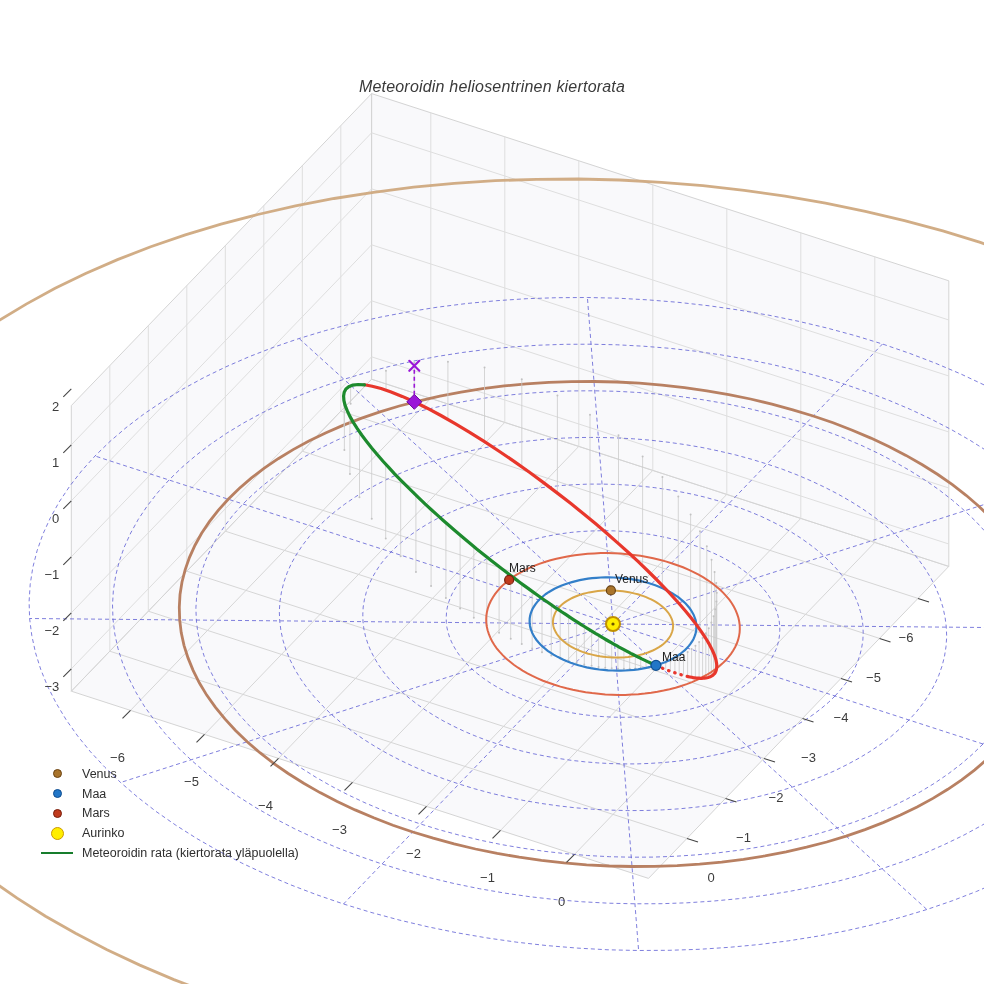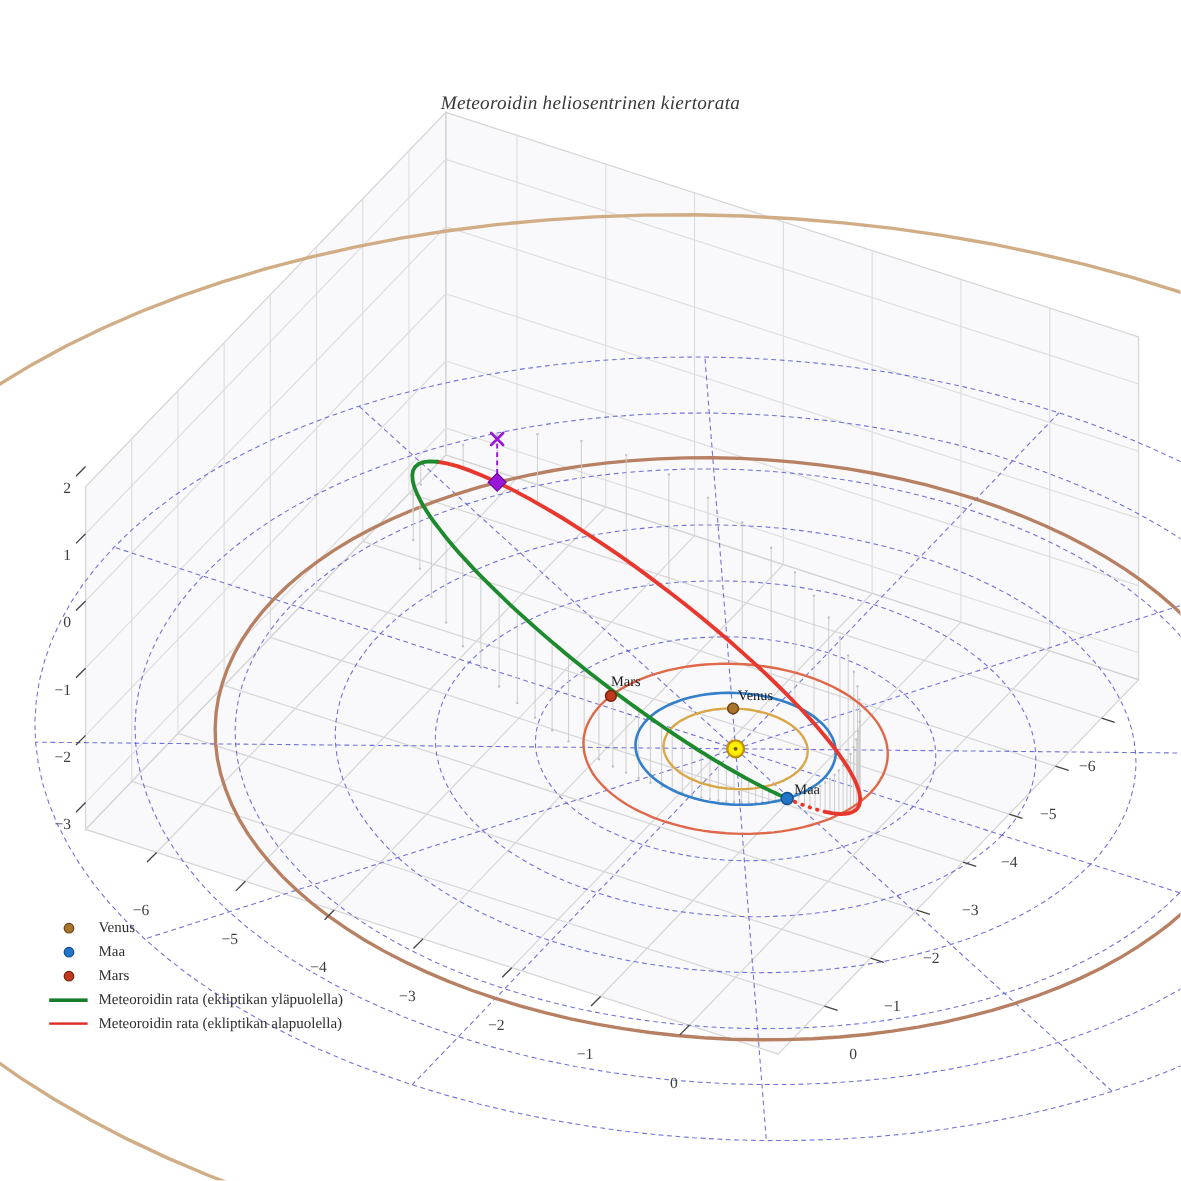--- a/index.html
+++ b/index.html
@@ -1,17 +1,17 @@
 <!DOCTYPE html>
 <html><head>
 <meta charset="utf-8">
 <style>
   html,body{margin:0;padding:0;background:#ffffff;}
   .figure{position:relative;width:984px;height:984px;background:#ffffff;overflow:hidden;
-          font-family:Liberation Serif, serif;}
+          font-family:Liberation Sans, sans-serif;}
   .chart-title{position:absolute;top:78px;left:0;width:100%;text-align:center;
                font-size:16px;font-style:italic;color:#3a3a3a;letter-spacing:0.2px;}
   svg.plot{position:absolute;left:0;top:0;}
   .legend{position:absolute;left:40px;top:764px;display:flex;flex-direction:column;}
   .legend-row{display:flex;align-items:center;height:19.8px;}
   .legend-marker-cell{width:34px;display:flex;justify-content:center;align-items:center;}
   .legend-label{font-size:12.5px;color:#2e2e2e;margin-left:8px;white-space:nowrap;}
   .m-dot{border-radius:50%;box-sizing:border-box;}
   .m-diamond{transform:rotate(45deg);}
   .m-line{height:2.6px;width:32px;}
@@ -292,24 +292,24 @@
         <span class="legend-label">Maa</span>
       </div>
       <div class="legend-row">
         <div class="legend-marker-cell">
           <span class="m-dot" style="width: 9px; height: 9px; background: rgb(192, 58, 29); border: 1.4px solid rgb(119, 31, 12);"></span>
         </div>
         <span class="legend-label">Mars</span>
       </div>
       <div class="legend-row">
         <div class="legend-marker-cell">
+          <span class="m-dot" style="width: 13px; height: 13px; background: rgb(255, 238, 0); border: 1.4px solid rgb(204, 153, 0);"></span>
+        </div>
+        <span class="legend-label">Aurinko</span>
+      </div>
+      <div class="legend-row">
+        <div class="legend-marker-cell">
           <span class="m-line" style="background: rgb(23, 125, 44);"></span>
         </div>
-        <span class="legend-label">Meteoroidin rata (ekliptikan yläpuolella)</span>
-      </div>
-      <div class="legend-row">
-        <div class="legend-marker-cell">
-          <span class="m-line" style="background: rgb(224, 43, 32);"></span>
-        </div>
-        <span class="legend-label">Meteoroidin rata (ekliptikan alapuolella)</span>
+        <span class="legend-label">Meteoroidin rata (kiertorata yläpuolella)</span>
       </div>
     </div>
 </div>
 
 </body></html>

